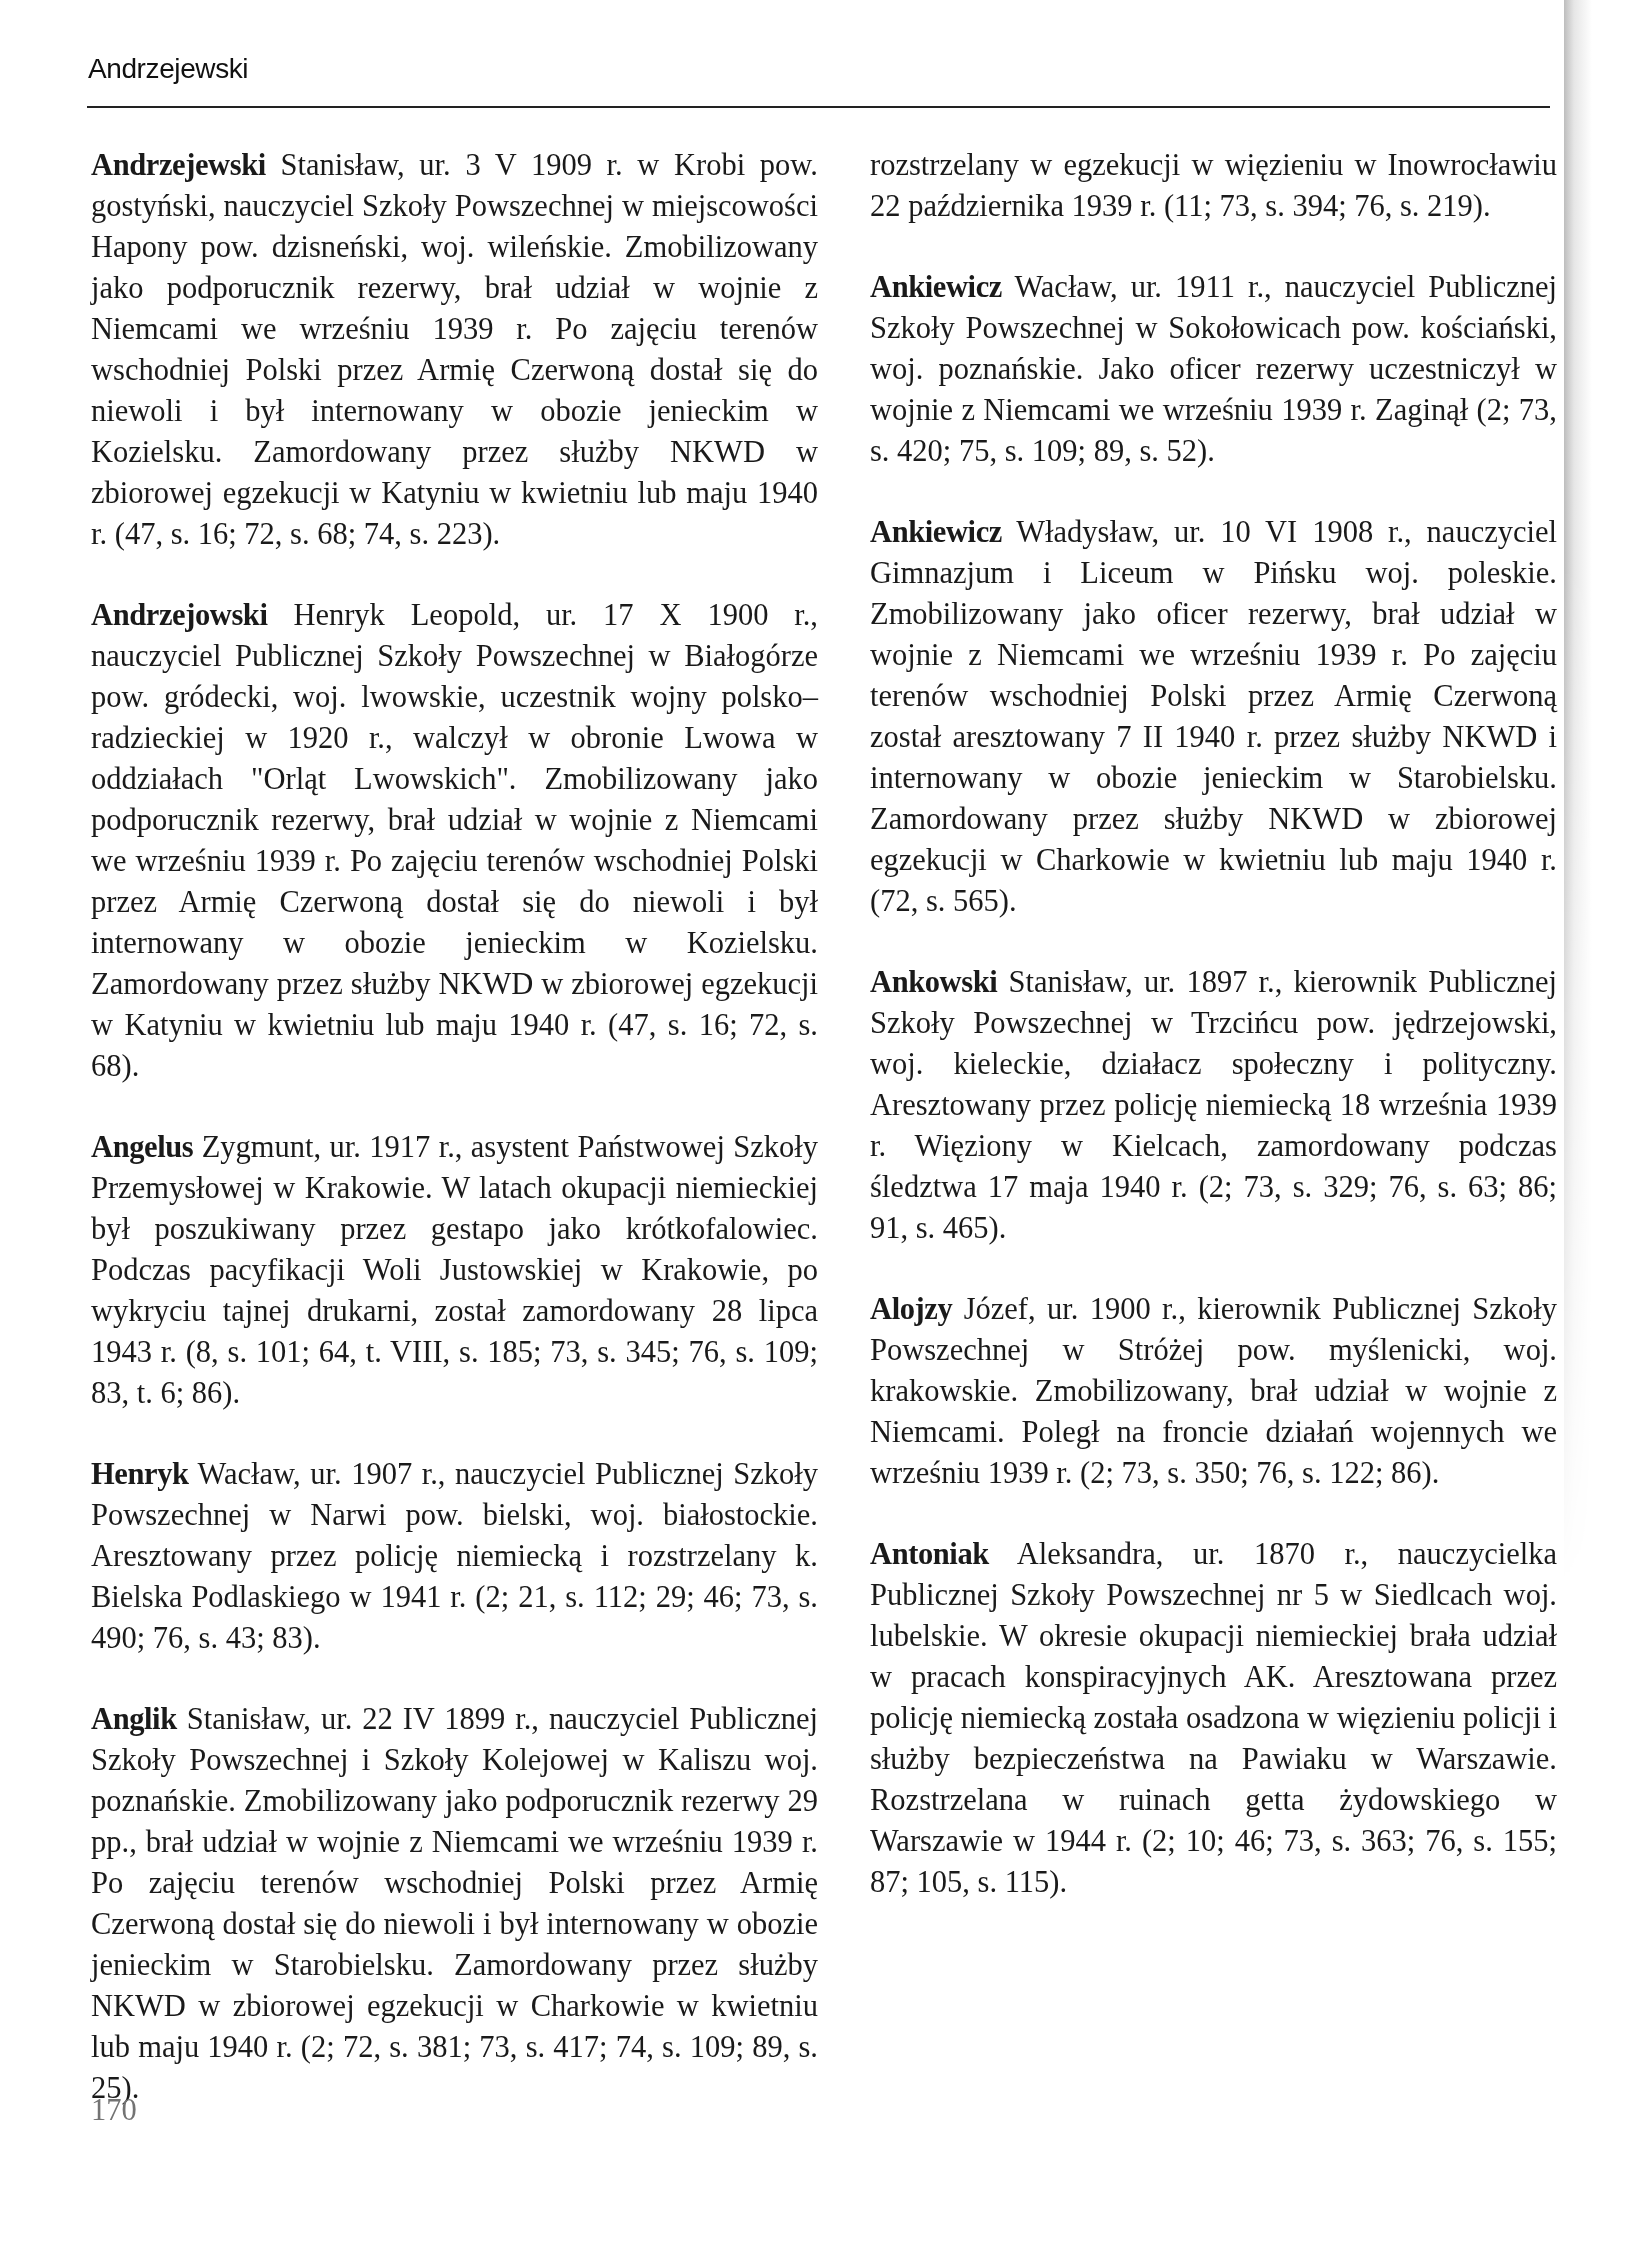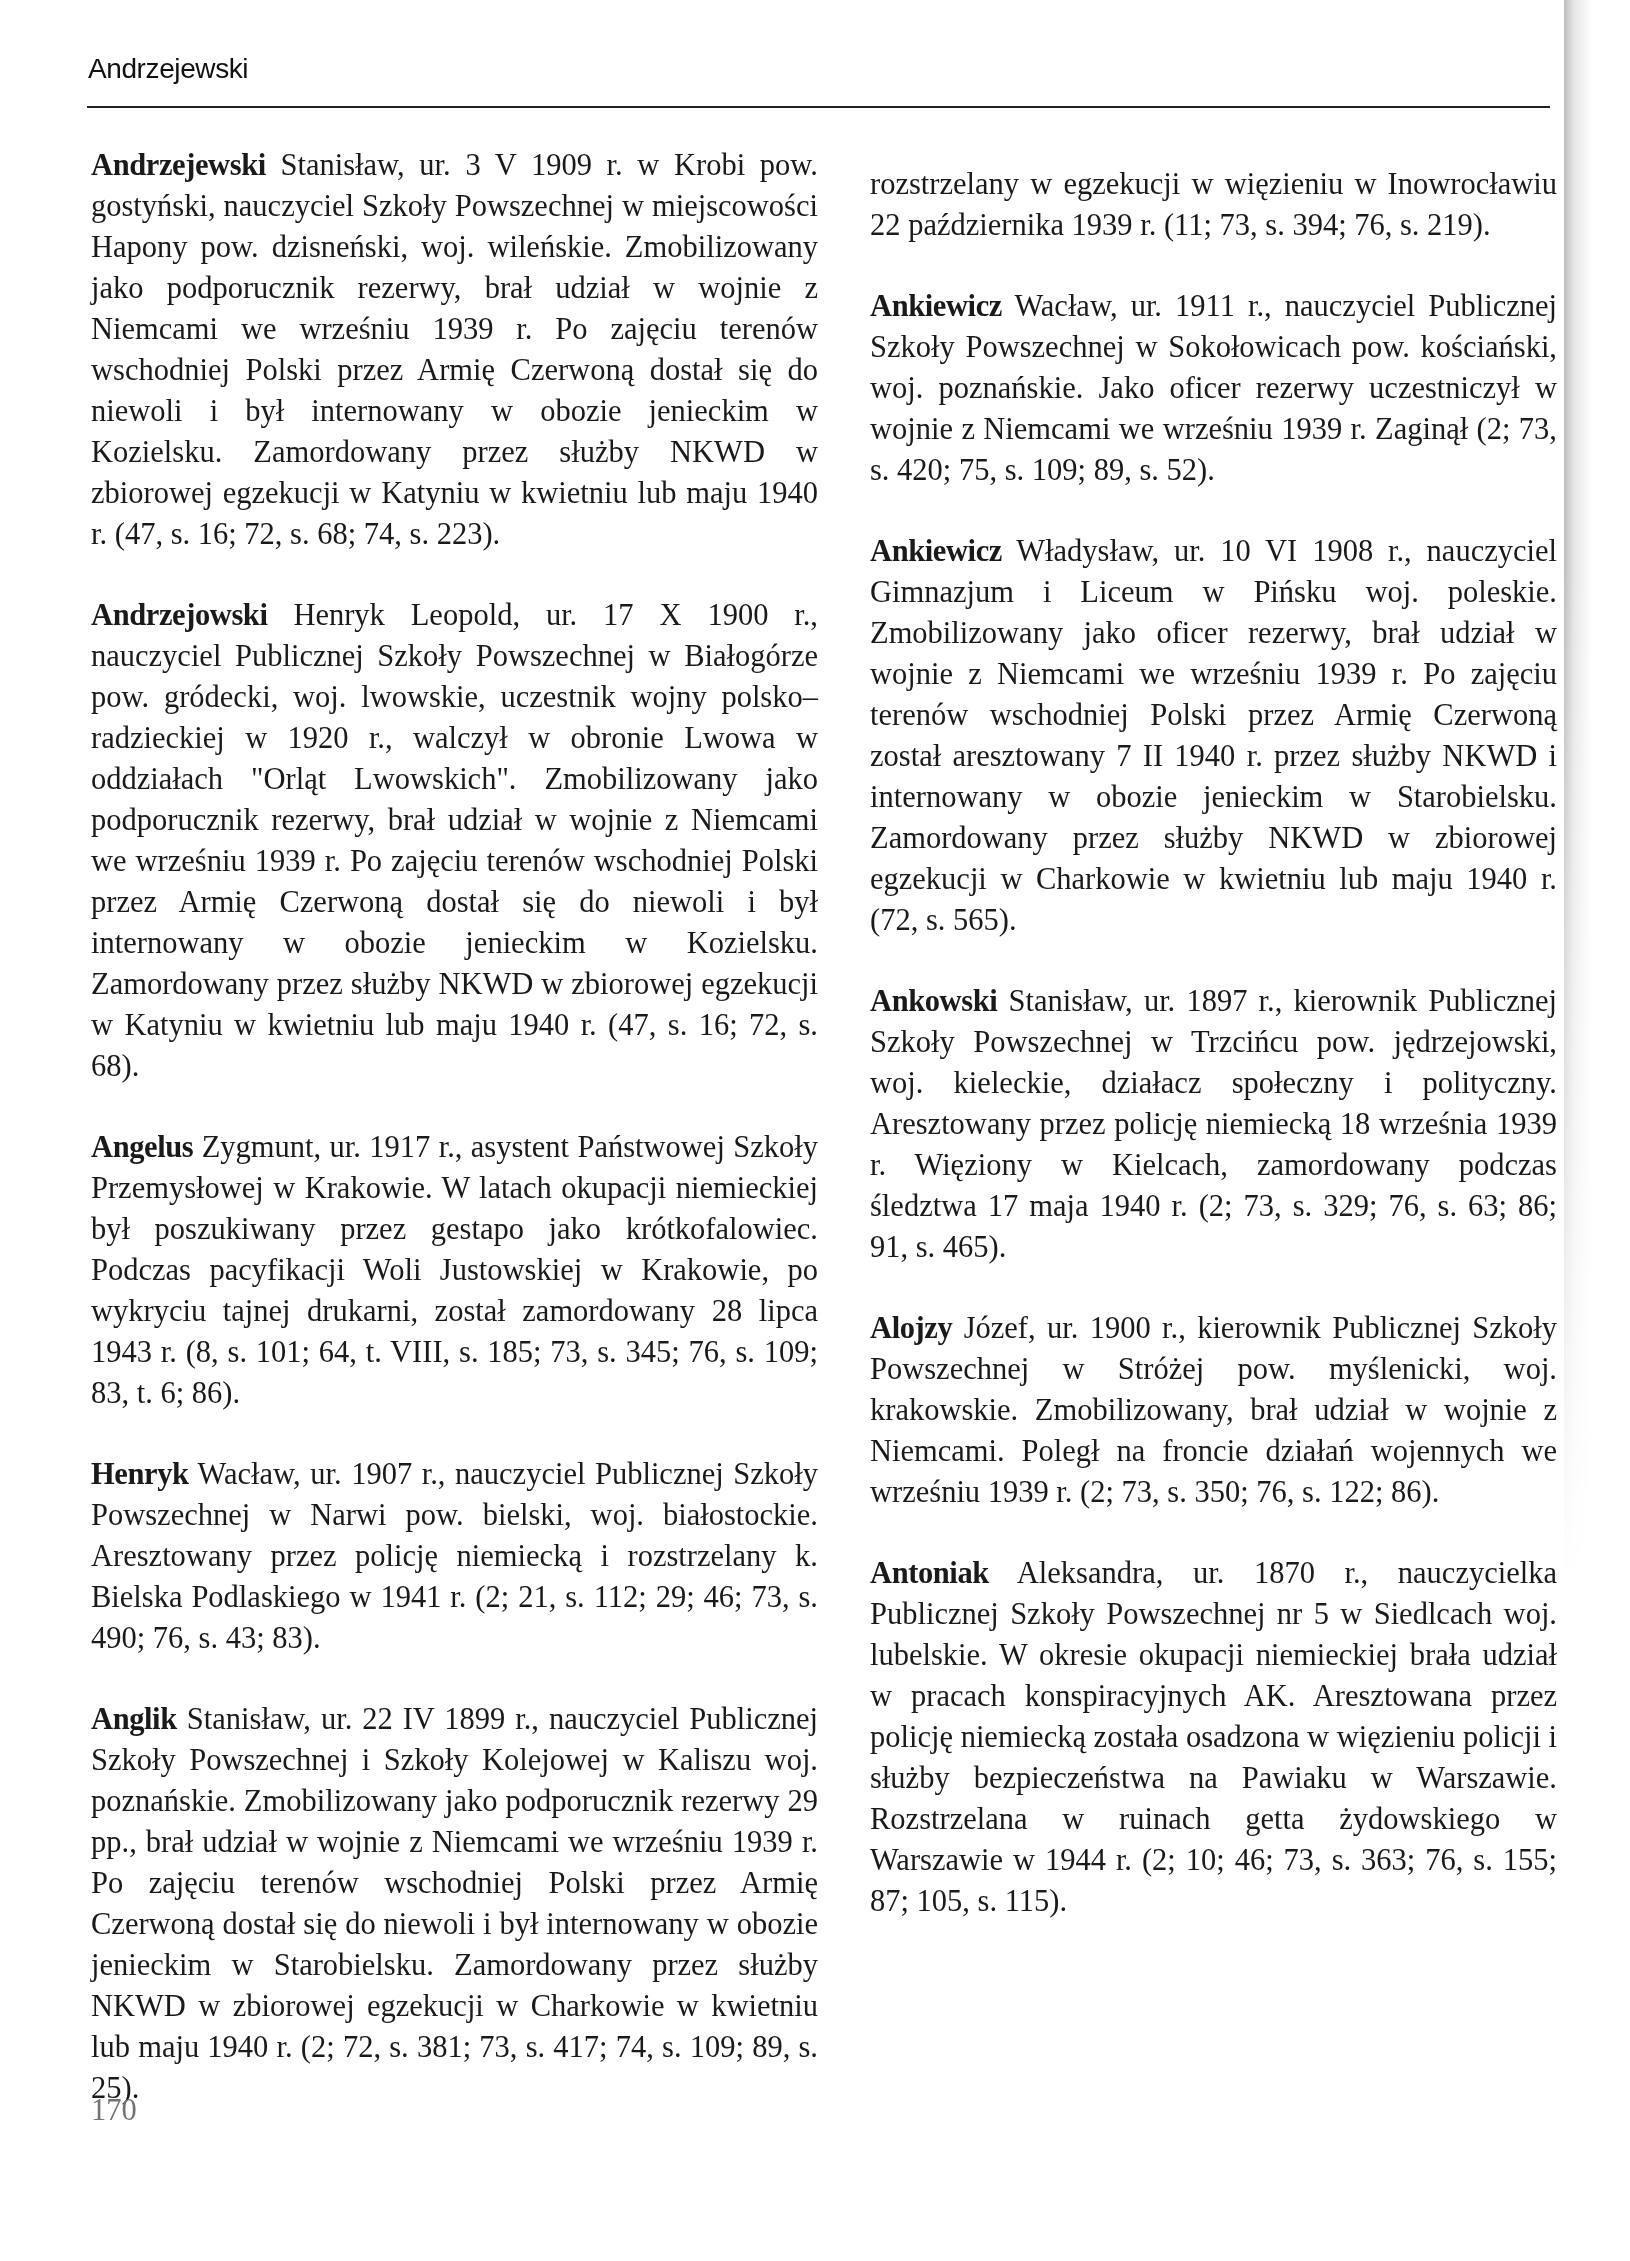--- a/index.html
+++ b/index.html
@@ -28,21 +28,21 @@
     font-size: 30.5px; line-height: 41px;
     text-align: justify; hyphens: manual;
   }
   .col-left { left: 91px; width: 727px; }
   .col-right { left: 870px; width: 687px; }
   .entry { margin: 0 0 40px 0; }
   .entry .surname {
     font-weight: bold; letter-spacing: -0.4px;
     font-family: "Liberation Serif", "DejaVu Serif", serif;
   }
-  .entry.continued { margin-bottom: 40px; margin-top: 19px; }
+  .entry.continued { margin-bottom: 40px; }
   .page-number {
     position: absolute; left: 91px; top: 2093px;
     font-size: 30.5px; color: #737373;
   }
 </style>
 </head>
 <body>
 
 <div class="page-shadow"></div>
 

